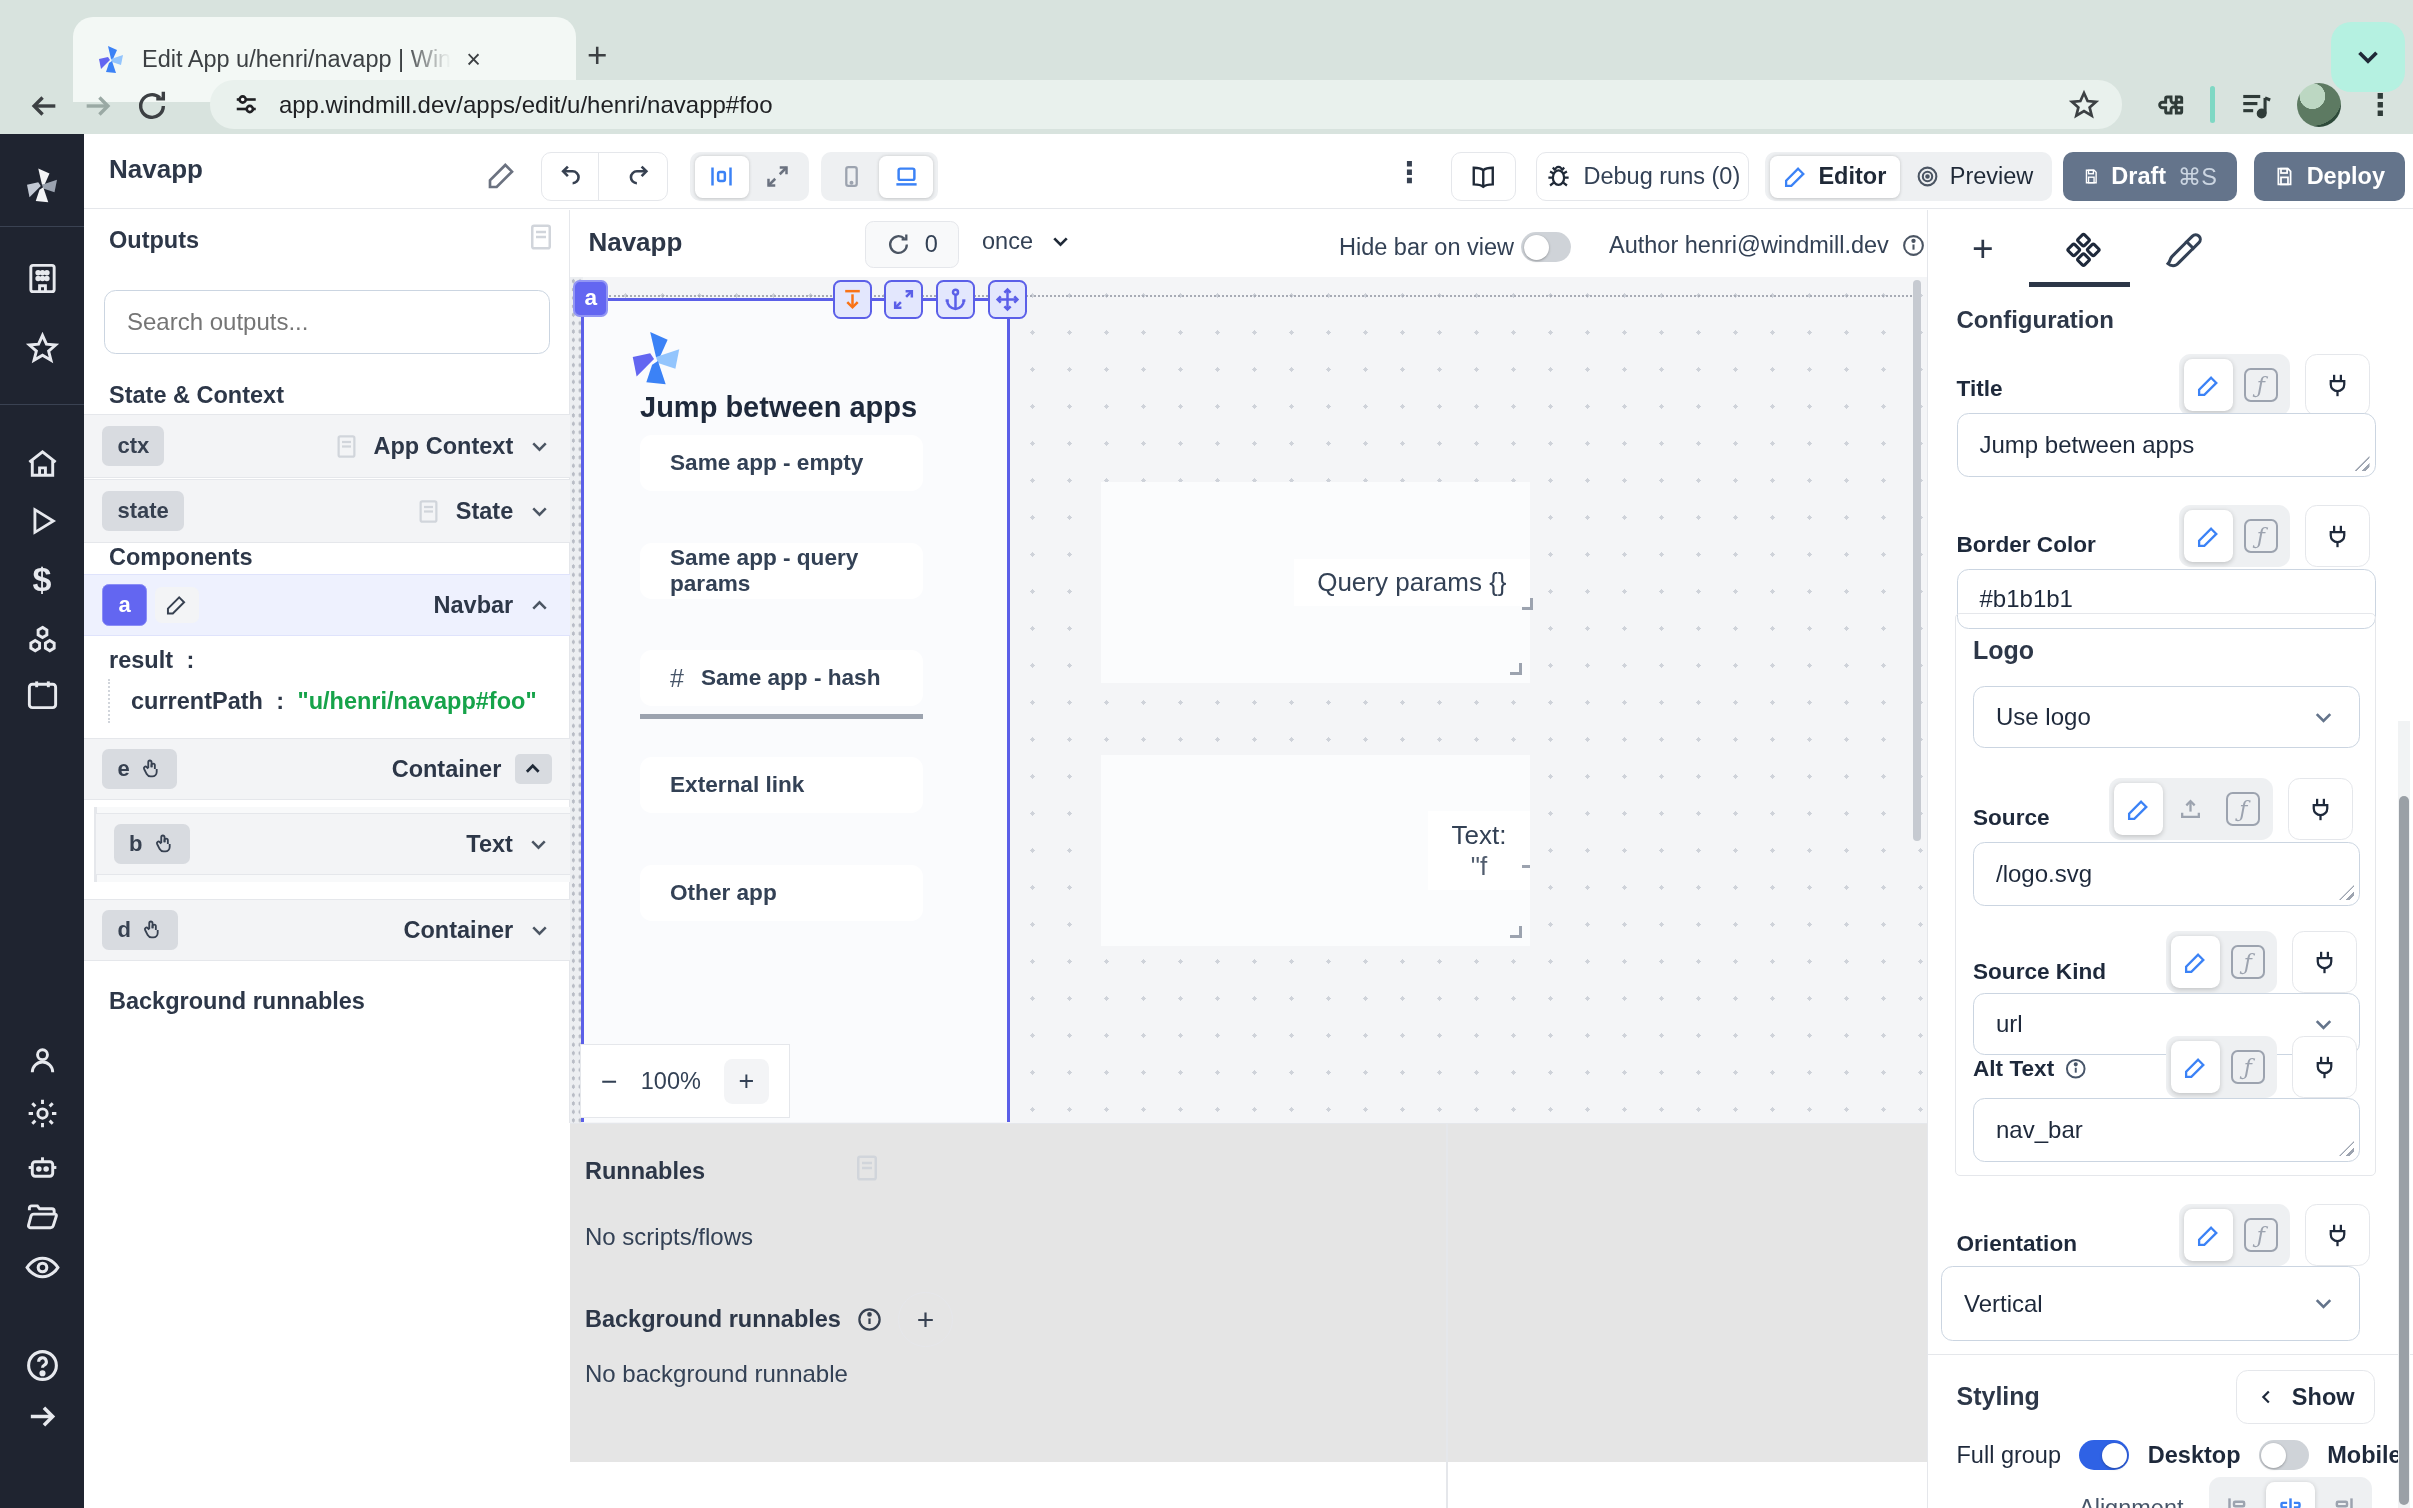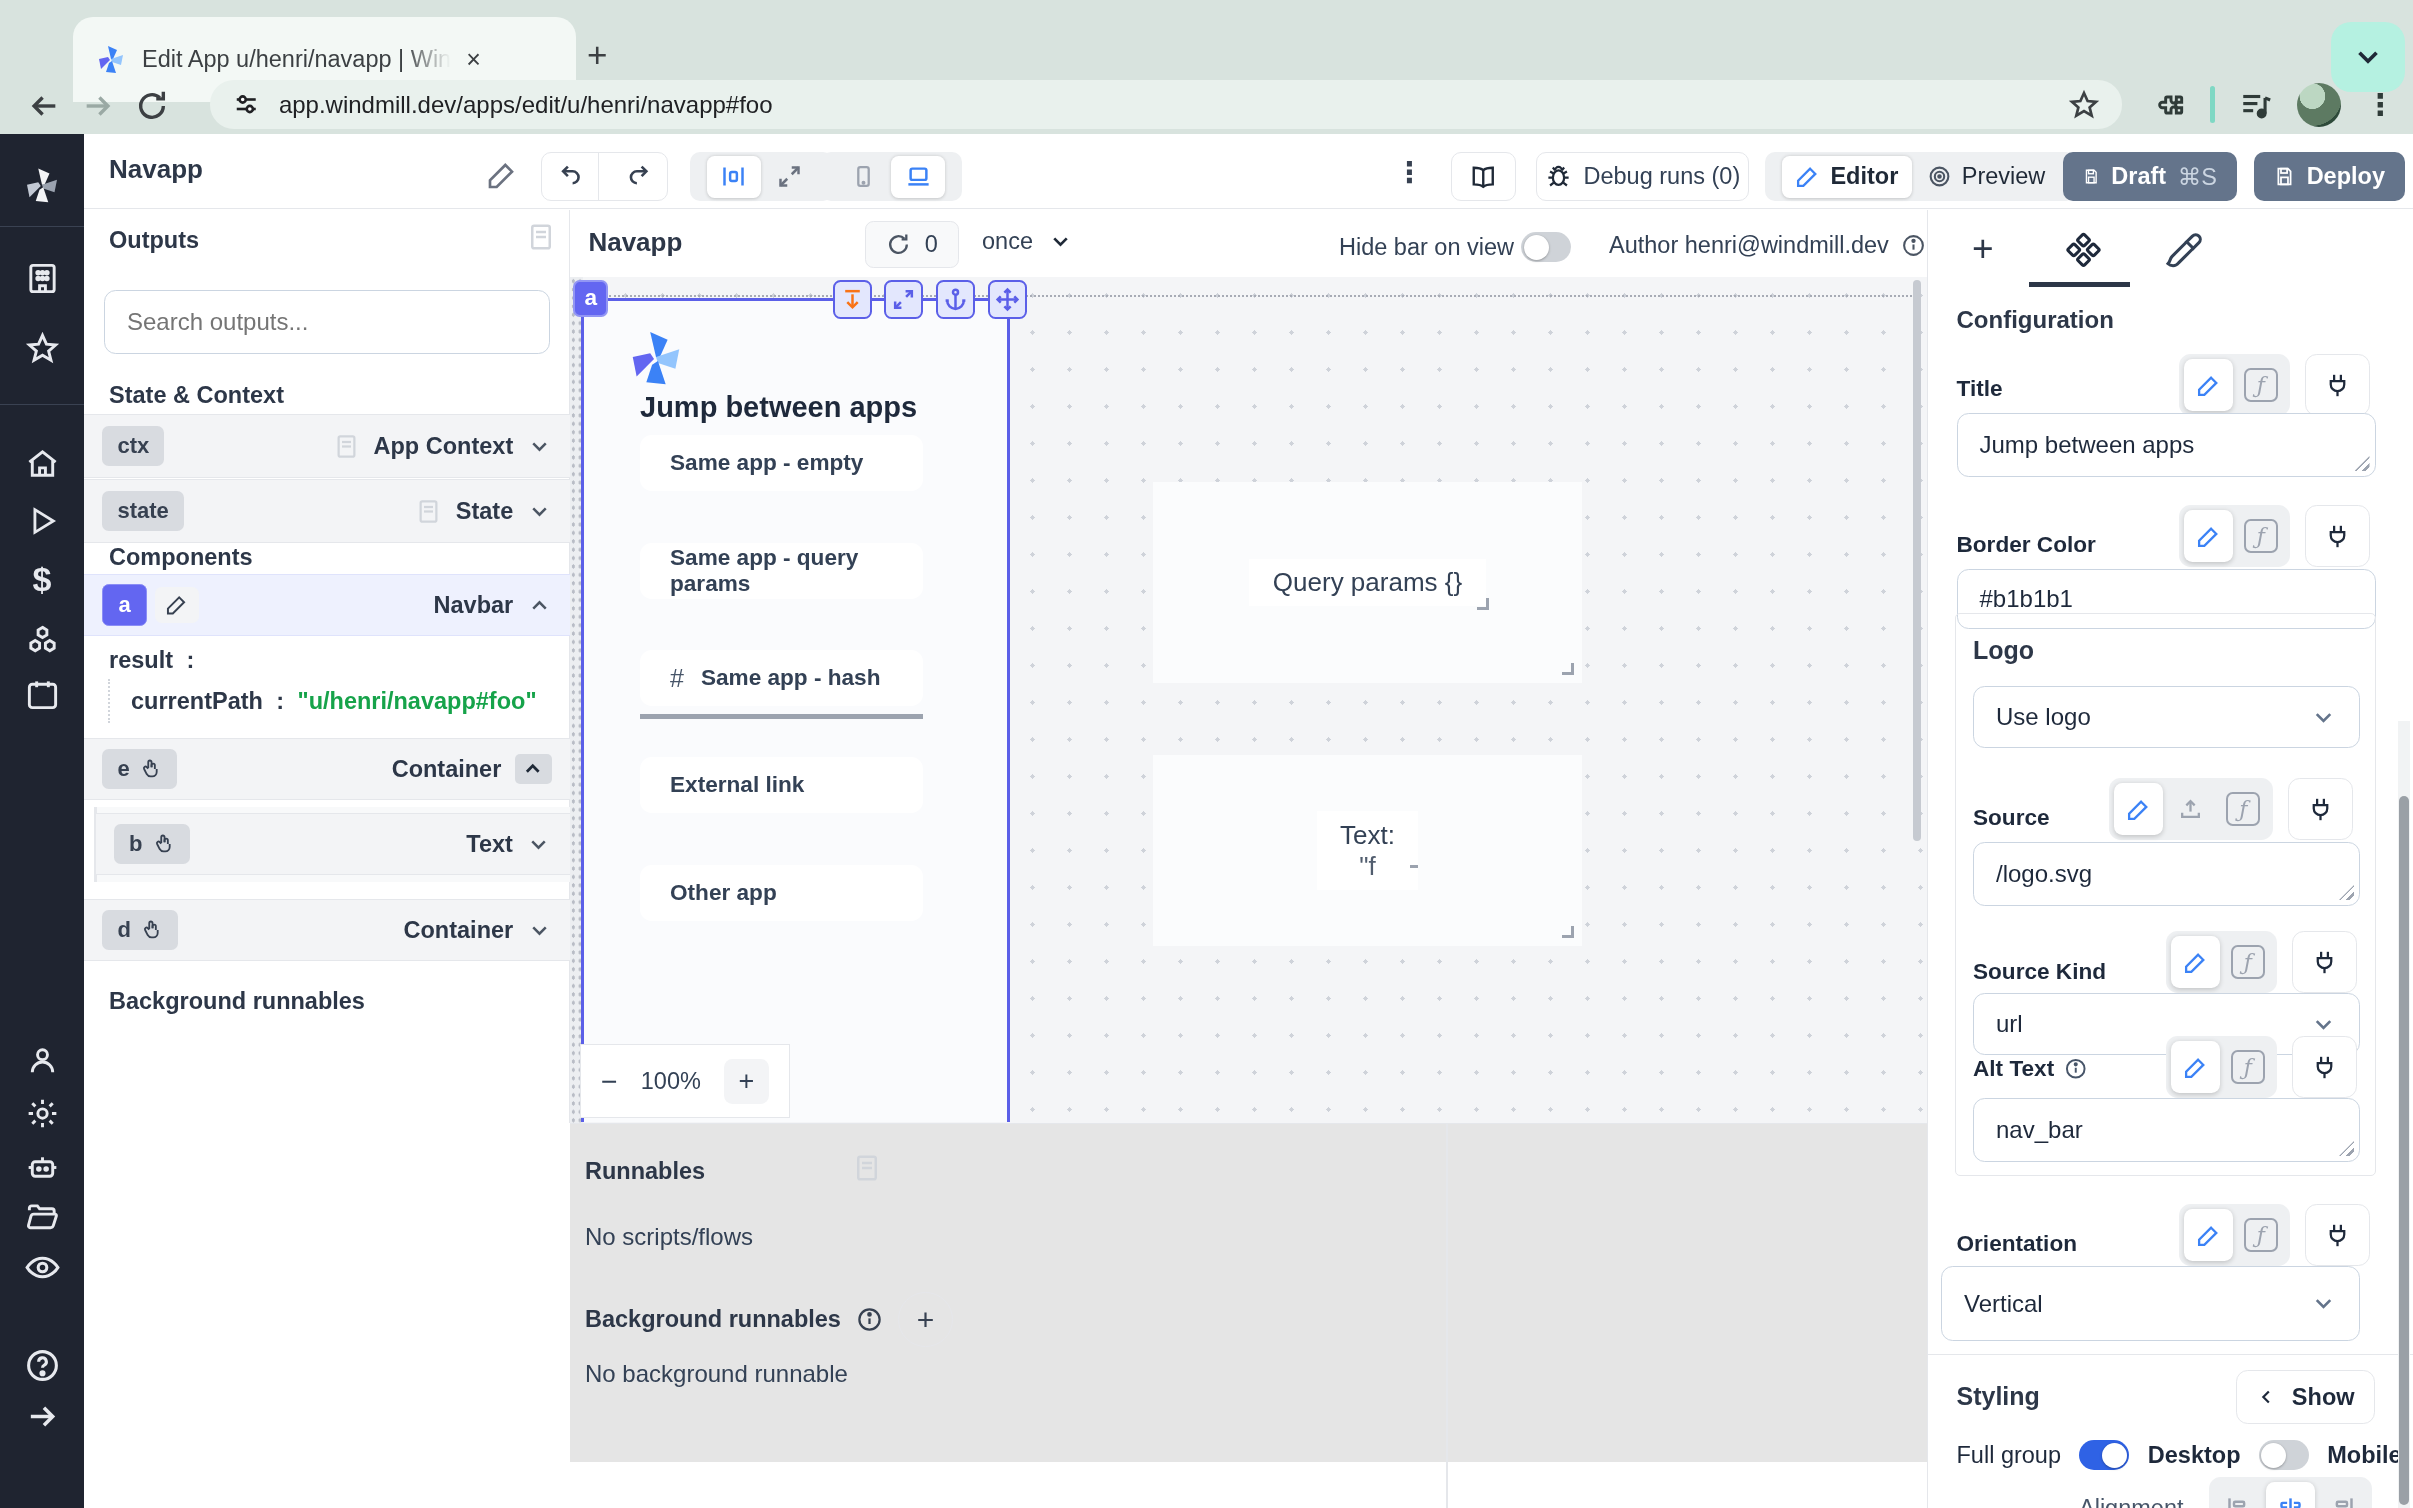--- a/index.html
+++ b/index.html
@@ -34,21 +34,21 @@
   #avatar{width:44px;height:44px;border-radius:50%;background:radial-gradient(circle at 35% 30%,#bcd7c2 0 30%,#5d7a62 31% 70%,#2e4a3a 71%);}
   
   #sidebar{position:absolute;left:0;top:134px;width:84px;height:1374px;background:#1f2430;display:block;color:#e7e9ee;}
   .sb-ic{position:absolute;left:0;width:84px;display:flex;justify-content:center;color:#e7e9ee;}
   .sb-div{position:absolute;left:0;width:84px;border-top:1.7px solid #3a4252;}
   
   #appheader{position:absolute;left:84px;top:134px;width:2330px;height:75px;background:#fff;border-bottom:1.7px solid var(--border);}
   #appheader .apptitle{position:absolute;left:25px;top:20px;font-size:26px;font-weight:700;color:#2d3748;}
   .hbtn{position:absolute;top:18.4px;height:49px;border:1.7px solid var(--border);border-radius:10px;background:#fff;
     display:flex;align-items:center;justify-content:center;gap:11.7px;font-size:23.5px;color:var(--ink2);}
-  .seg{background:#eef0f2;border-radius:10px;display:flex;align-items:center;padding:17px;gap:1.7px;}
+  .seg{background:#eef0f2;border-radius:10px;display:flex;align-items:center;padding:5px;gap:1.7px;}
   .seg .cell{height:42px;border-radius:7.5px;display:flex;align-items:center;justify-content:center;padding:0 13.4px;color:#6b7280;}
   .seg .cell.active{background:#fff;box-shadow:0 0.8px 3.4px rgba(0,0,0,.18);color:var(--blue);}
   .solidbtn{position:absolute;top:18.4px;height:49px;border-radius:10px;background:var(--slate-btn);color:#fff;
     display:flex;align-items:center;justify-content:center;gap:11.7px;font-size:23.5px;font-weight:600;padding:0 20px;}
   .solidbtn .kbd{color:#cbd5e1;font-weight:400;}
   
   #leftpanel{position:absolute;left:84px;top:210px;width:486px;height:913px;background:#fff;border-right:1.7px solid var(--border);}
   .h-sec{font-size:23.5px;font-weight:700;color:#2d3748;}
   #search{position:absolute;left:20px;top:80px;width:446px;height:64px;border:1.7px solid var(--border2);border-radius:11.7px;
     background:#fff;font-size:24px;color:#9ca3af;padding:0 22px;font-family:inherit;}
@@ -75,21 +75,21 @@
   .sel-vline{position:absolute;top:22px;height:823px;width:2.5px;background:#5b5fe8;}
   .sel-hline{position:absolute;top:21px;height:2.5px;background:#5b5fe8;}
   .dotline{position:absolute;top:18.4px;height:0;border-top:2.5px dotted #a7abb5;}
   #atag{position:absolute;left:3.4px;top:2.5px;width:35px;height:37px;background:var(--indigo);border:2.5px solid #9296f4;border-radius:6.7px;
     color:#fff;font-size:22.6px;font-weight:700;display:flex;align-items:center;justify-content:center;}
   .ctool{position:absolute;top:3.4px;width:39px;height:39px;background:#e3e7fd;border:2.5px solid #5b5fe8;border-radius:7.5px;
     display:flex;align-items:center;justify-content:center;color:#5b5fe8;}
   .navbtn{position:absolute;left:70px;width:283px;height:56px;background:#fff;border-radius:11.7px;display:flex;align-items:center;
     padding:0 30px;font-size:22.6px;font-weight:700;color:var(--ink2);gap:17px;}
   #navtitle{position:absolute;left:70px;top:114px;font-size:29px;font-weight:700;color:var(--ink);}
-  .freebox{position:absolute;left:583px;width:429px;background:#fbfcfd;display:flex;align-items:center;justify-content:center;flex-direction:column;}
+  .freebox{position:absolute;left:531px;width:429px;background:#fbfcfd;display:flex;align-items:flex-end;justify-content:center;flex-direction:column;}
   .freebox .txt{background:#fff;padding:8.4px 23.5px;font-size:26px;color:var(--ink2);position:relative;}
   .rz{position:absolute;width:11.7px;height:11.7px;border-right:3.4px solid #9ca3af;border-bottom:3.4px solid #9ca3af;}
   #zoomctl{position:absolute;left:10px;top:767px;width:210px;height:74px;background:#fff;border:1.7px solid var(--border);
     display:flex;align-items:center;justify-content:space-between;padding:0 20px;font-size:23.5px;color:var(--ink2);}
   #zoomctl .plus{background:#f3f4f6;border-radius:8.4px;width:45px;height:45px;display:flex;align-items:center;justify-content:center;font-size:27px;}
   #cscroll{position:absolute;left:1343px;top:3.4px;width:7.5px;height:561px;background:#c6cad1;border-radius:4.2px;}
   
   #bottompanel{position:absolute;left:570px;top:1123px;width:1358px;height:339px;background:#e5e5e5;border-top:1.7px solid var(--border);}
   #bottompanel .vdiv{position:absolute;left:876px;top:0;width:1.7px;height:385px;background:var(--border);}
   .plain{font-size:24px;color:var(--ink2);}

